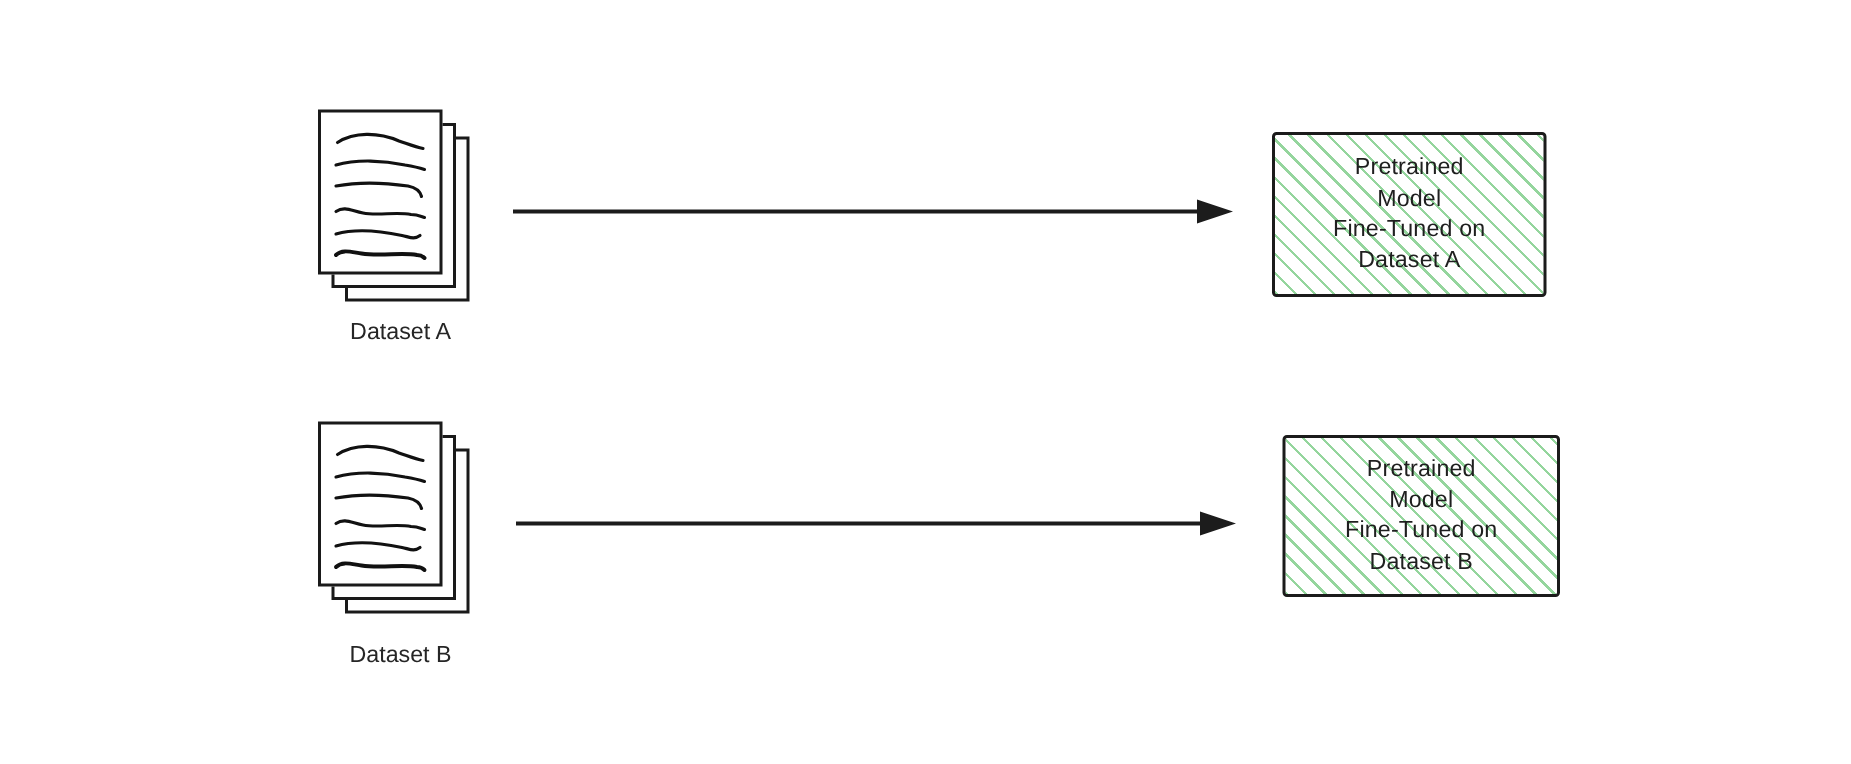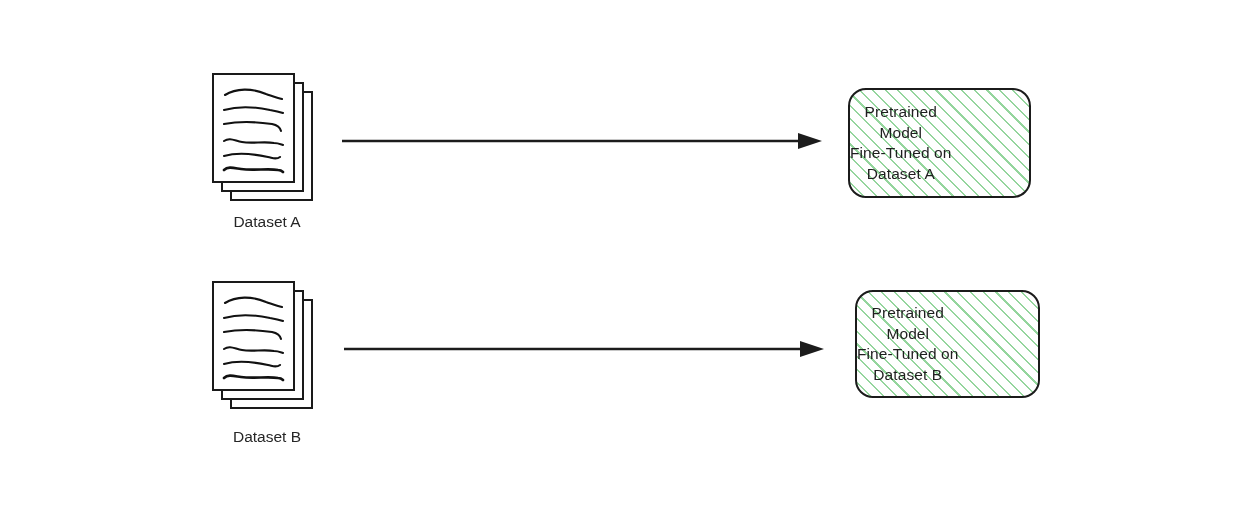--- a/index.html
+++ b/index.html
@@ -72,31 +72,32 @@
   .arrow {
     position: absolute;
     height: 20px;
   }
 
   
   .hatch-box {
     position: absolute;
     box-sizing: border-box;
     border: 2.5px solid #1b1b1b;
-    border-radius: 18px;
+    border-radius: 3px;
     background-color: #ffffff;
     background-image: repeating-linear-gradient(
         45deg,
         rgba(130, 206, 140, 0.85) 0px,
         rgba(130, 206, 140, 0.85) 1.6px,
         rgba(255, 255, 255, 0) 1.6px,
         rgba(255, 255, 255, 0) 9px
     );
     display: flex;
     align-items: center;
+    justify-content: center;
   }
   .hatch-box .box-label {
     font-size: 15.5px;
     line-height: 20.5px;
     color: #1f1f1f;
     text-align: center;
     white-space: pre-line;
     letter-spacing: 0.1px;
   }
 </style>

